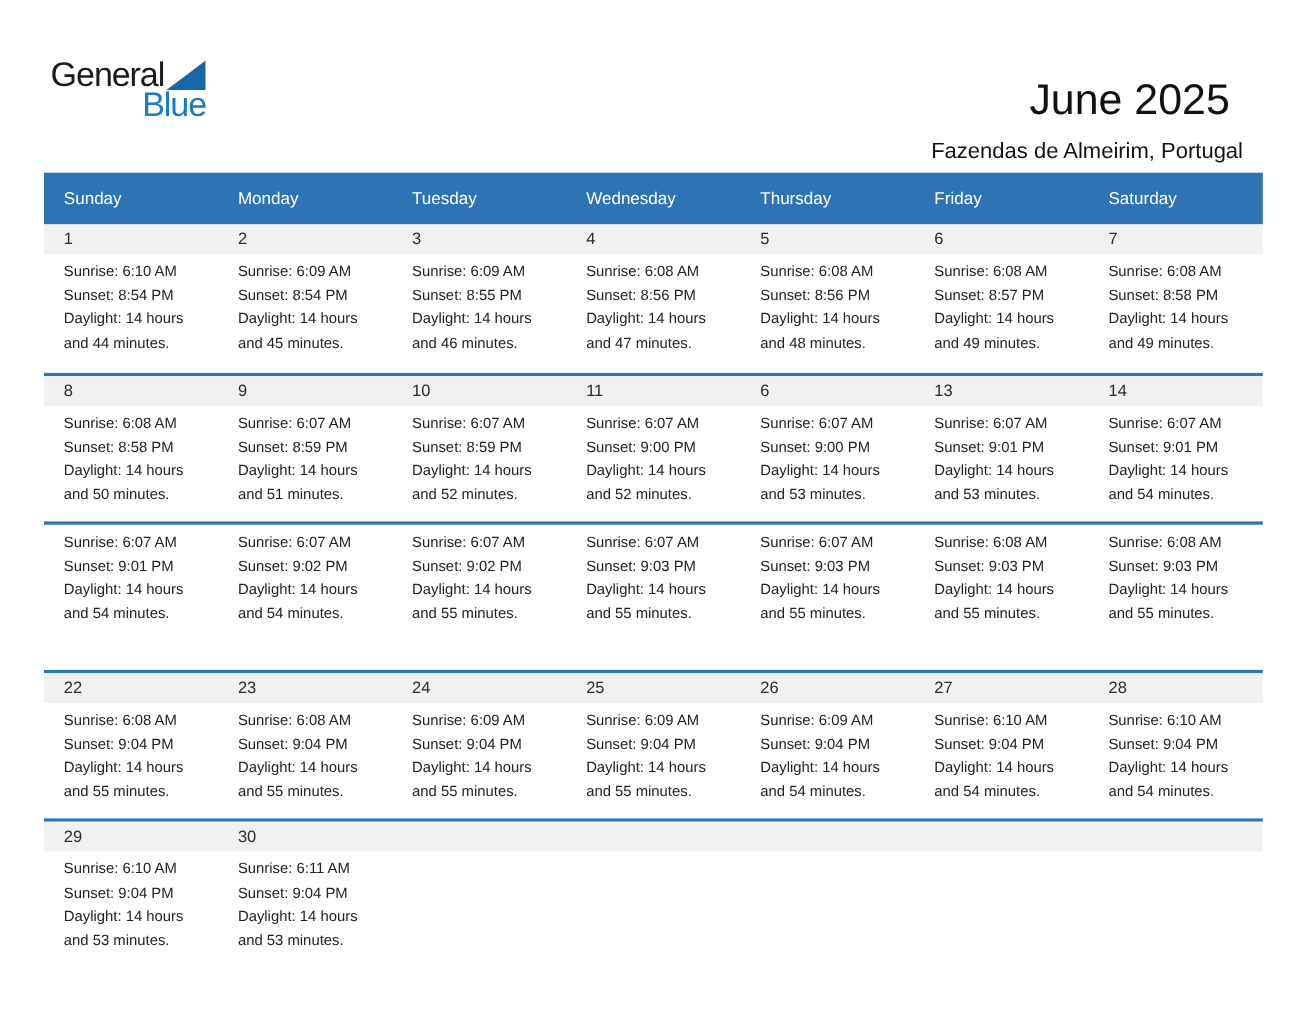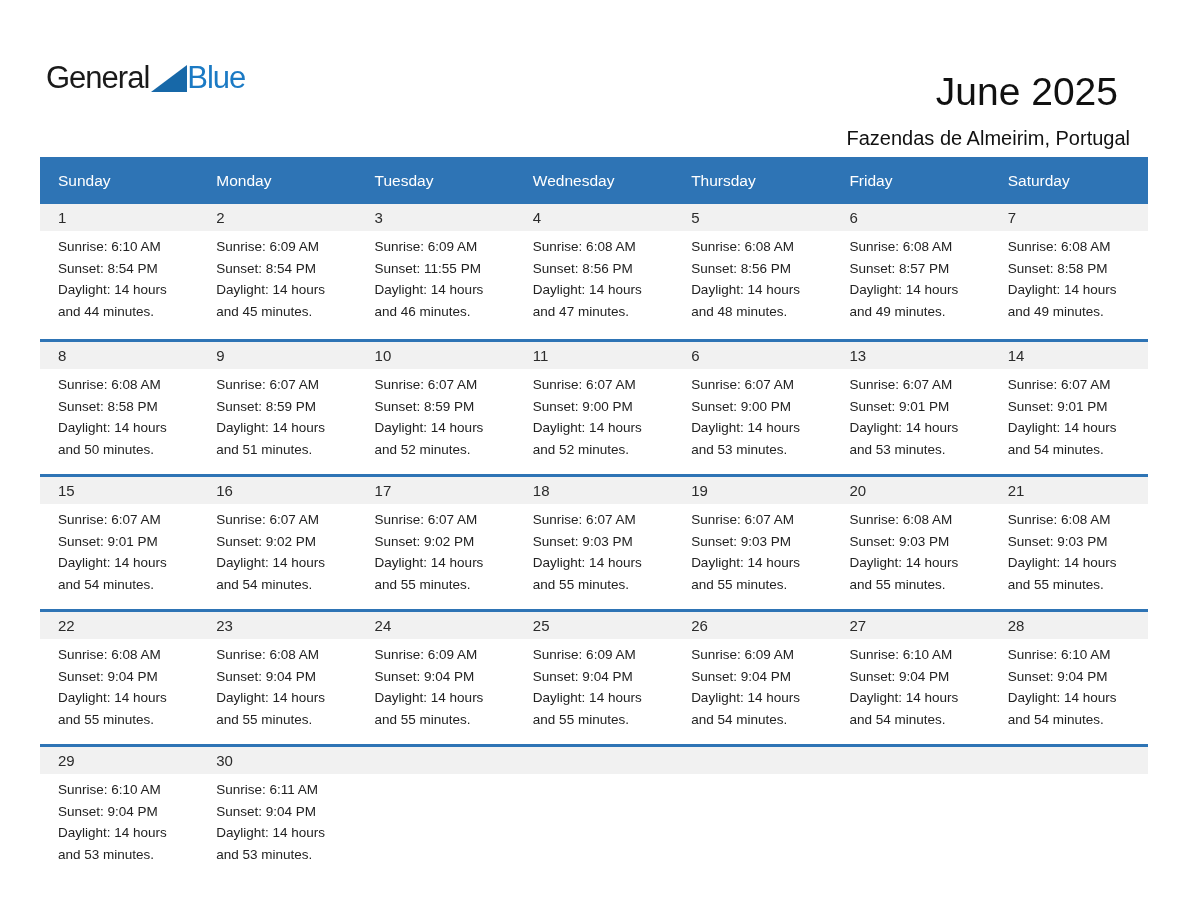--- a/index.html
+++ b/index.html
@@ -2,21 +2,21 @@
 <html><head>
 <meta charset="utf-8">
 <style>
   html,body { margin:0; padding:0; background:#ffffff; }
   .page {
     position:relative; width:1188px; height:918px; background:#ffffff;
     font-family:"Liberation Sans", sans-serif; overflow:hidden;
   }
 
   
-  .logo { position:absolute; left:46px; top:62px; display:flex; flex-direction:row; align-items:flex-end; }
+  .logo { position:absolute; left:46px; top:52px; display:flex; flex-direction:column; align-items:flex-end; }
   .logo-line1 { display:flex; align-items:flex-end; }
   .logo-general { font-size:31px; color:#1a1a1a; letter-spacing:-1px; line-height:1; }
   .logo-triangle { width:36px; height:27px; margin-left:2px; margin-bottom:1px; }
   .logo-blue { font-size:31px; color:#1B7AC4; letter-spacing:-1px; line-height:1; margin-top:-4px; }
 
   
   .title-block { position:absolute; right:58px; top:58px; text-align:right; }
   .month-title { font-size:39px; color:#111; line-height:1.15; font-weight:normal; margin:12px; }
   .location { font-size:20px; color:#111; margin-top:8px; }
 
@@ -82,21 +82,21 @@
               <div class="detail-line">and 44 minutes.</div>
             </div>
             <div class="day-details">
               <div class="detail-line">Sunrise: 6:09 AM</div>
               <div class="detail-line">Sunset: 8:54 PM</div>
               <div class="detail-line">Daylight: 14 hours</div>
               <div class="detail-line">and 45 minutes.</div>
             </div>
             <div class="day-details">
               <div class="detail-line">Sunrise: 6:09 AM</div>
-              <div class="detail-line">Sunset: 11:55 PM</div>
+              <div class="detail-line">Sunset: 8:55 PM</div>
               <div class="detail-line">Daylight: 14 hours</div>
               <div class="detail-line">and 46 minutes.</div>
             </div>
             <div class="day-details">
               <div class="detail-line">Sunrise: 6:08 AM</div>
               <div class="detail-line">Sunset: 8:56 PM</div>
               <div class="detail-line">Daylight: 14 hours</div>
               <div class="detail-line">and 47 minutes.</div>
             </div>
             <div class="day-details">
@@ -168,29 +168,20 @@
             </div>
             <div class="day-details">
               <div class="detail-line">Sunrise: 6:07 AM</div>
               <div class="detail-line">Sunset: 9:01 PM</div>
               <div class="detail-line">Daylight: 14 hours</div>
               <div class="detail-line">and 54 minutes.</div>
             </div>
           </div>
         </div>
         <div class="week-row">
-          <div class="week-band">
-            <div class="day-num">15</div>
-            <div class="day-num">16</div>
-            <div class="day-num">17</div>
-            <div class="day-num">18</div>
-            <div class="day-num">19</div>
-            <div class="day-num">20</div>
-            <div class="day-num">21</div>
-          </div>
           <div class="week-details">
             <div class="day-details">
               <div class="detail-line">Sunrise: 6:07 AM</div>
               <div class="detail-line">Sunset: 9:01 PM</div>
               <div class="detail-line">Daylight: 14 hours</div>
               <div class="detail-line">and 54 minutes.</div>
             </div>
             <div class="day-details">
               <div class="detail-line">Sunrise: 6:07 AM</div>
               <div class="detail-line">Sunset: 9:02 PM</div>

